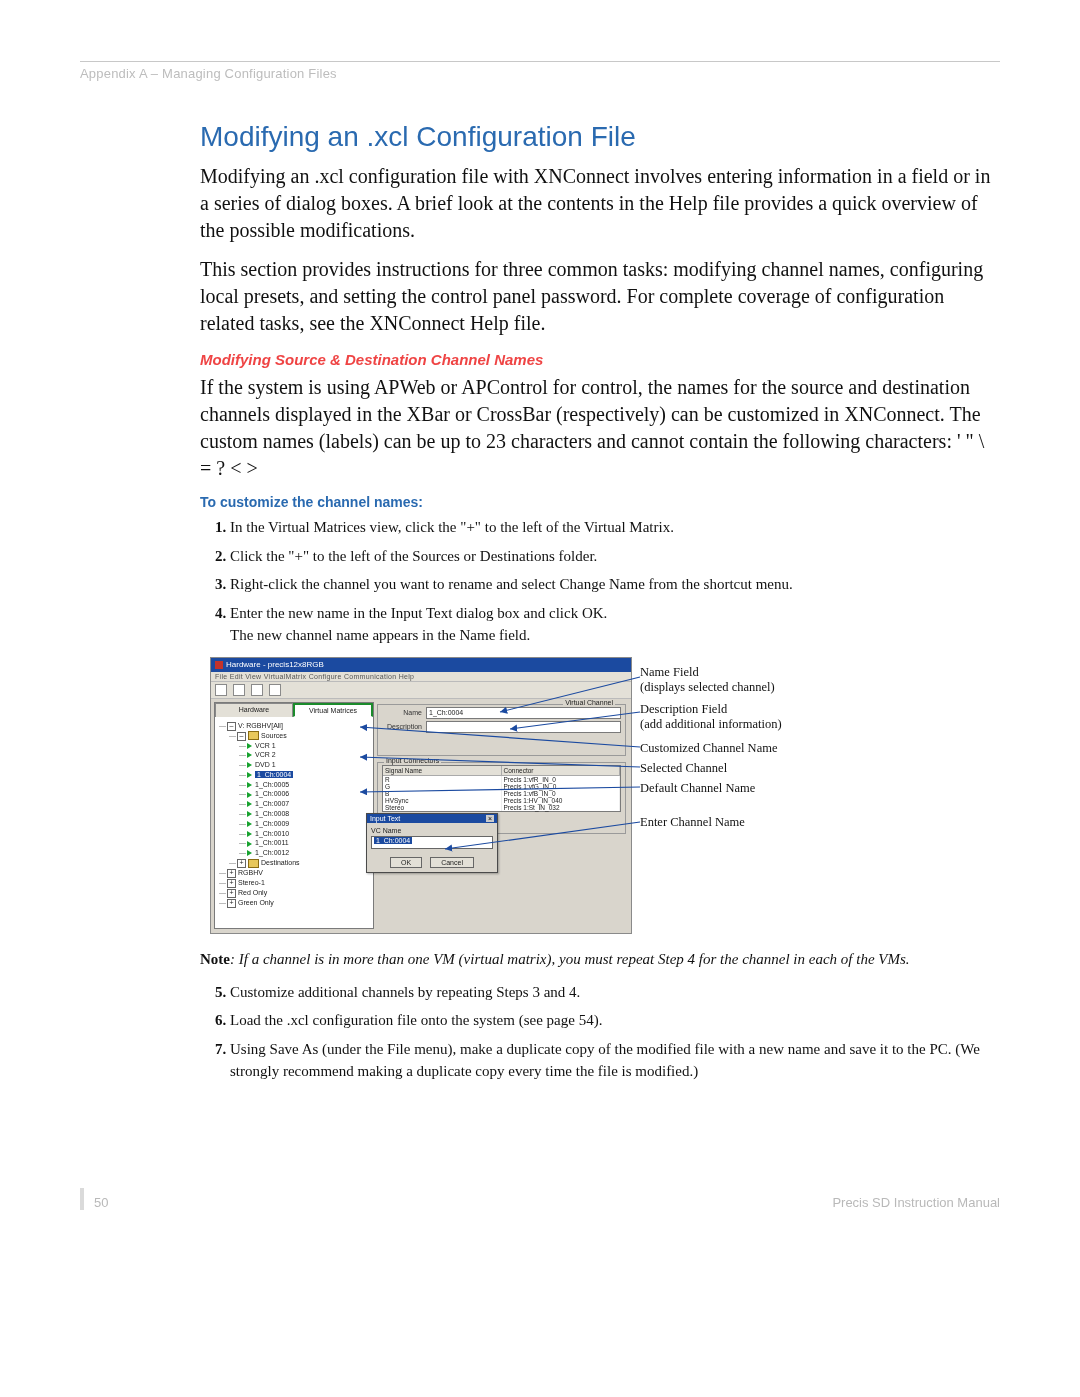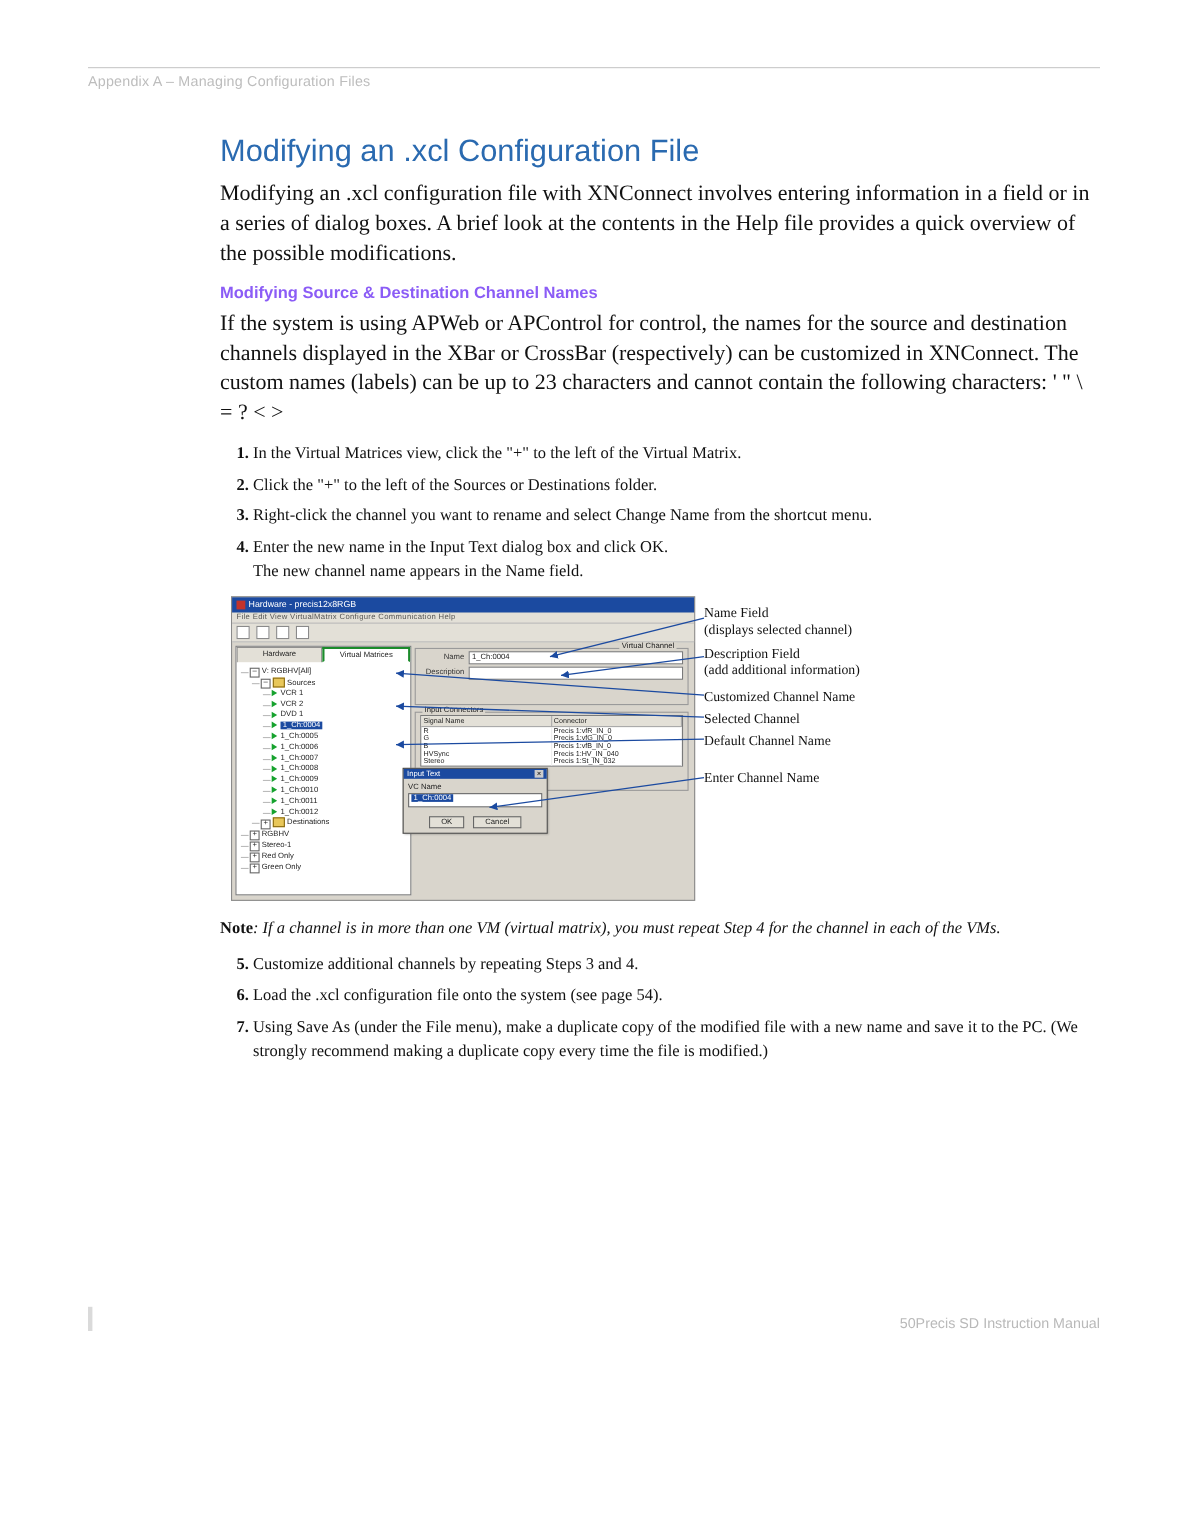--- a/index.html
+++ b/index.html
@@ -41,23 +41,24 @@
     margin: 0 0 10px 0;
   }
   p.body {
     font-size: 20px;
     line-height: 1.35;
     margin: 6px 0 12px 0;
   }
   h2.sub {
     font-family: Helvetica, Arial, sans-serif;
     font-weight: 600;
-    color: #8b5cf6;
+    color: #ef4444;
     font-size: 15px;
     margin: 14px 0 4px 0;
+    font-style: italic;
   }
   h3.subsub {
     font-family: Helvetica, Arial, sans-serif;
     font-weight: 600;
     color: #2a6ab0;
     font-size: 14px;
     margin: 10px 0 6px 0;
   }
   ol.steps {
     font-size: 15px;
@@ -238,44 +239,46 @@
   .caution-icon {
     width:36px; height:36px;
     margin-left:-55px;
     flex:0 0 36px;
   }
 
   .footer {
     position:absolute;
     left:80px; right:80px; bottom:40px;
     display:flex;
-    justify-content:flex-end;
+    justify-content:space-between;
     align-items:flex-end;
     font-family: Helvetica, Arial, sans-serif;
     font-size:13px;
     color:#b9b9b9;
     border-left: 4px solid #dadada;
     padding-left: 10px;
     height: 22px;
   }
 </style>
 </head>
 <body>
 
 <div class="page">
   <hr class="hr-top">
   <div class="header-line">Appendix A – Managing Configuration Files</div>
 
   <div class="content">
     <h1 class="title">Modifying an .xcl Configuration File</h1>
     <p class="body">Modifying an .xcl configuration file with XNConnect involves entering information in a field or in a series of dialog boxes. A brief look at the contents in the Help file provides a quick overview of the possible modifications.</p>
+    <p class="body">This section provides instructions for three common tasks: modifying channel names, configuring local presets, and setting the control panel password. For complete coverage of configuration related tasks, see the XNConnect Help file.</p>
 
     <h2 class="sub">Modifying Source &amp; Destination Channel Names</h2>
     <p class="body">If the system is using APWeb or APControl for control, the names for the source and destination channels displayed in the XBar or CrossBar (respectively) can be customized in XNConnect. The custom names (labels) can be up to 23 characters and cannot contain the following characters:  '  "  \  =  ?  &lt;  &gt;</p>
 
+    <h3 class="subsub">To customize the channel names:</h3>
     <ol class="steps">
       <li>In the Virtual Matrices view, click the "+" to the left of the Virtual Matrix.</li>
       <li>Click the "+" to the left of the Sources or Destinations folder.</li>
       <li>Right-click the channel you want to rename and select Change Name from the shortcut menu.</li>
       <li style="white-space:pre-line">Enter the new name in the Input Text dialog box and click OK.
 The new channel name appears in the Name field.</li>
     </ol>
 
     <div class="figure-wrap">
       <div class="app-window">

